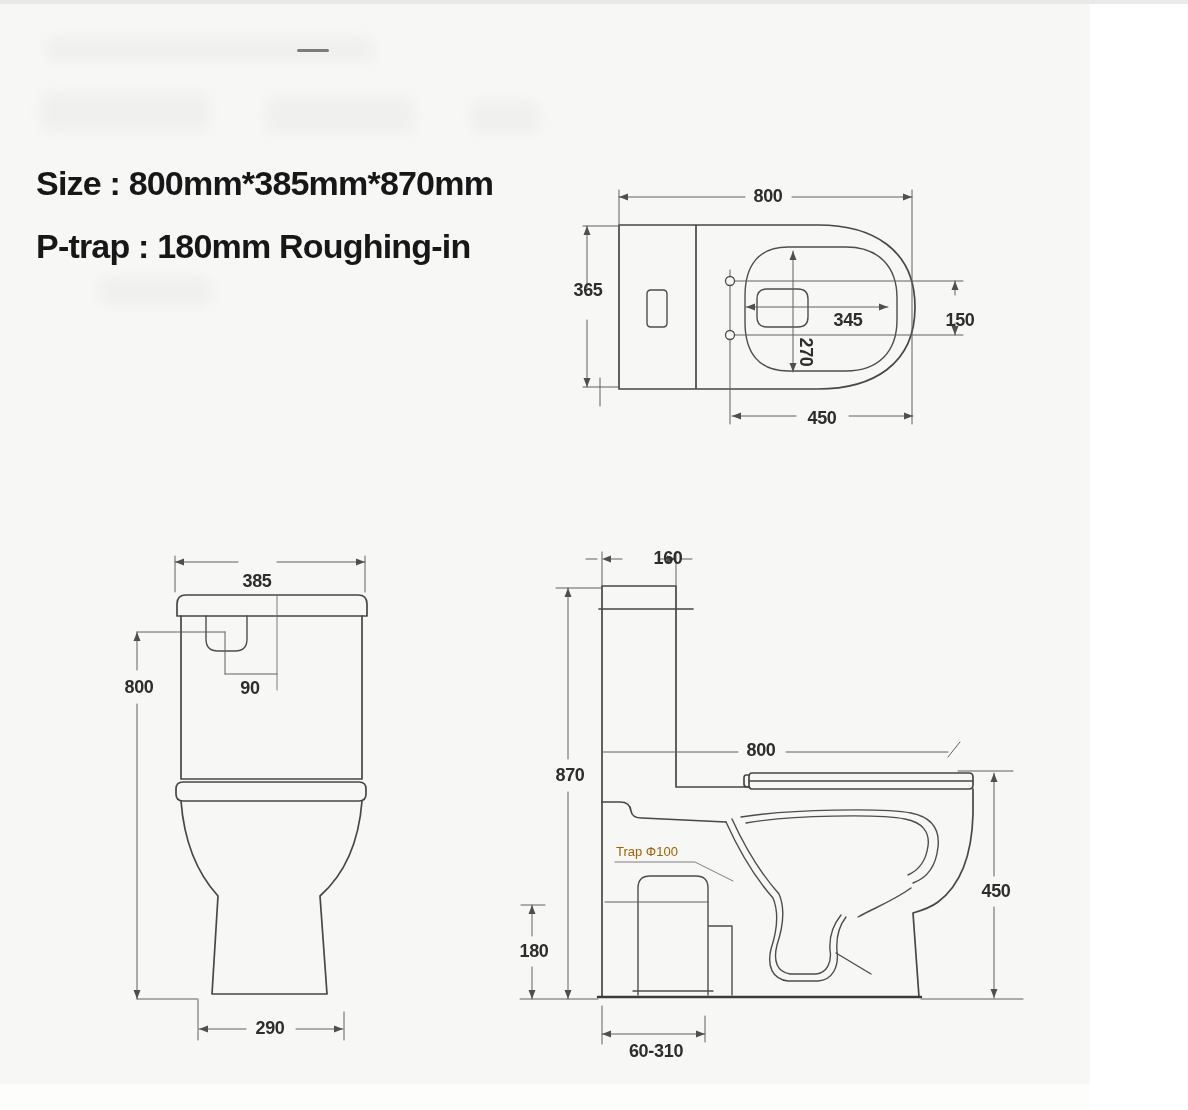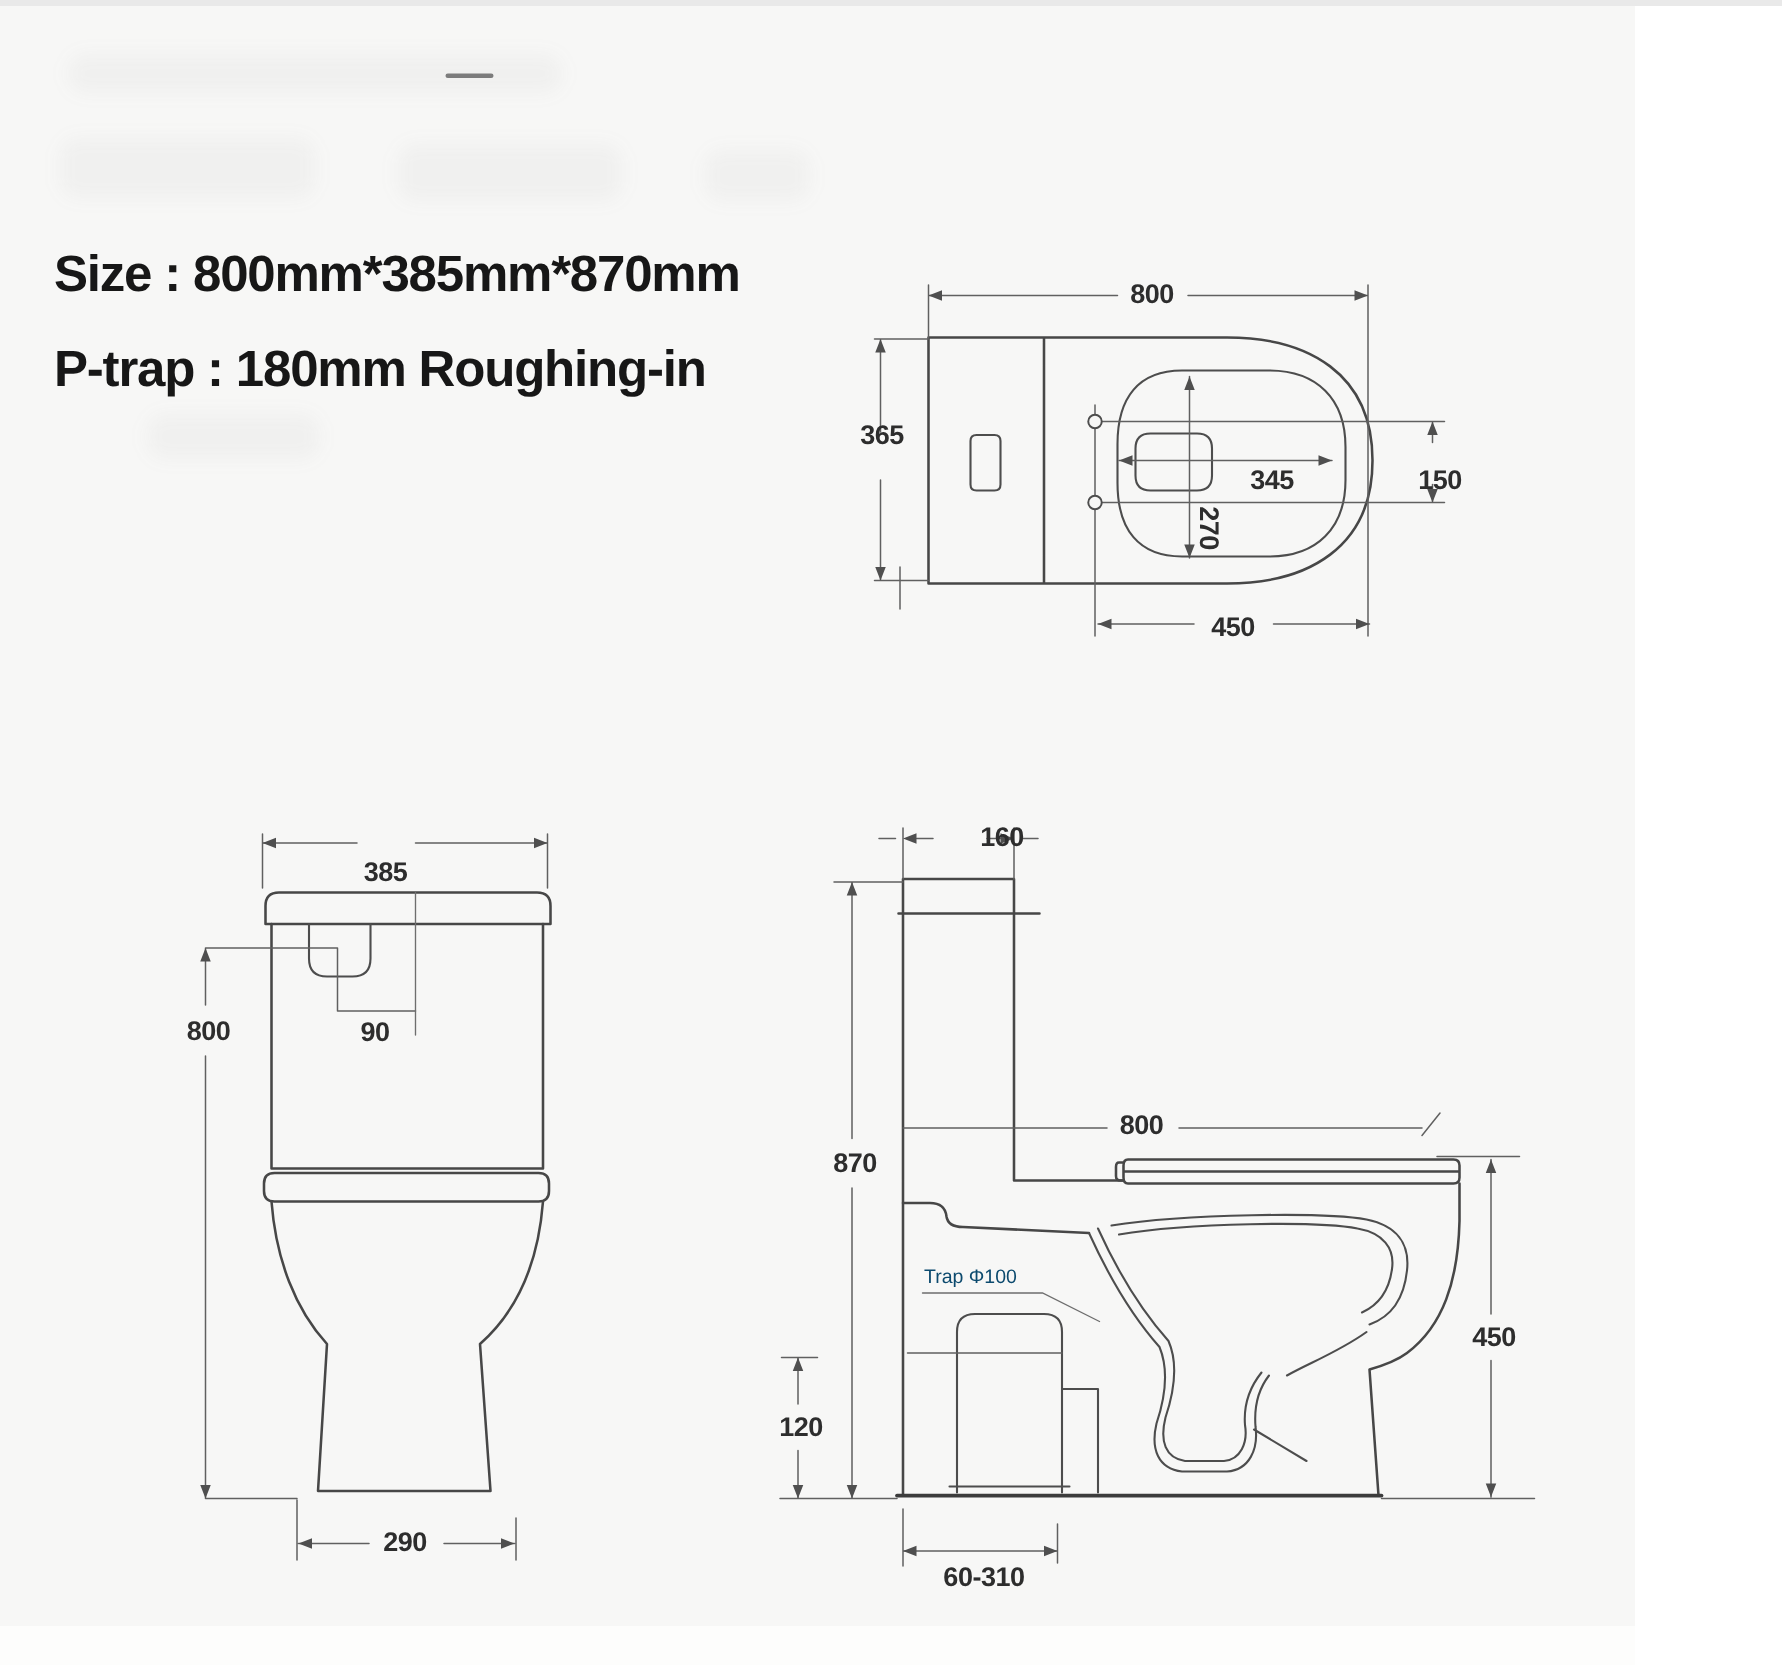--- a/index.html
+++ b/index.html
@@ -21,21 +21,21 @@
   #title-line1{top:160px;}
   #title-line2{top:223px;}
   .dl{
     position:absolute;white-space:nowrap;transform:translate(-50%,-50%);
     font-weight:700;font-size:18px;letter-spacing:-0.3px;color:#2d2d2d;
     line-height:1;
   }
   .dl.rot{transform:translate(-50%,-50%) rotate(90deg);}
   .trap-note{
     position:absolute;white-space:nowrap;transform:translate(0,-50%);
-    font-weight:400;font-size:13px;color:#0c4a6e;letter-spacing:0;
+    font-weight:400;font-size:13px;color:#a16207;letter-spacing:0;
   }
   svg .draw{stroke:#474747;stroke-width:1.7;fill:none;stroke-linecap:round;stroke-linejoin:round;}
   svg .draw2{stroke:#4d4d4d;stroke-width:1.4;fill:none;stroke-linecap:round;stroke-linejoin:round;}
   svg .heavy{stroke:#3c3c3c;stroke-width:2.5;fill:none;stroke-linecap:round;}
   svg .dim{stroke:#606060;stroke-width:1;fill:none;stroke-linecap:round;}
   svg .thin{stroke:#6e6e6e;stroke-width:.9;fill:none;stroke-linecap:round;}
   svg .ah{fill:#4f4f4f;stroke:none;}
   svg .bolt{stroke:#4d4d4d;stroke-width:1.3;fill:#f7f7f6;}
 </style>
 </head>
@@ -177,17 +177,17 @@
 
   <div class="dl" style="left:257px;top:577px;">385</div>
   <div class="dl" style="left:139px;top:683px;">800</div>
   <div class="dl" style="left:250px;top:684px;">90</div>
   <div class="dl" style="left:270px;top:1024px;">290</div>
 
   <div class="dl" style="left:668px;top:554px;">160</div>
   <div class="dl" style="left:570px;top:771px;">870</div>
   <div class="dl" style="left:761px;top:746px;">800</div>
   <div class="dl" style="left:996px;top:887px;">450</div>
-  <div class="dl" style="left:534px;top:947px;">120</div>
+  <div class="dl" style="left:534px;top:947px;">180</div>
   <div class="dl" style="left:656px;top:1047px;">60-310</div>
   <div class="trap-note" style="left:616px;top:847px;">Trap Φ100</div>
 
 </div>
 
 </body></html>

